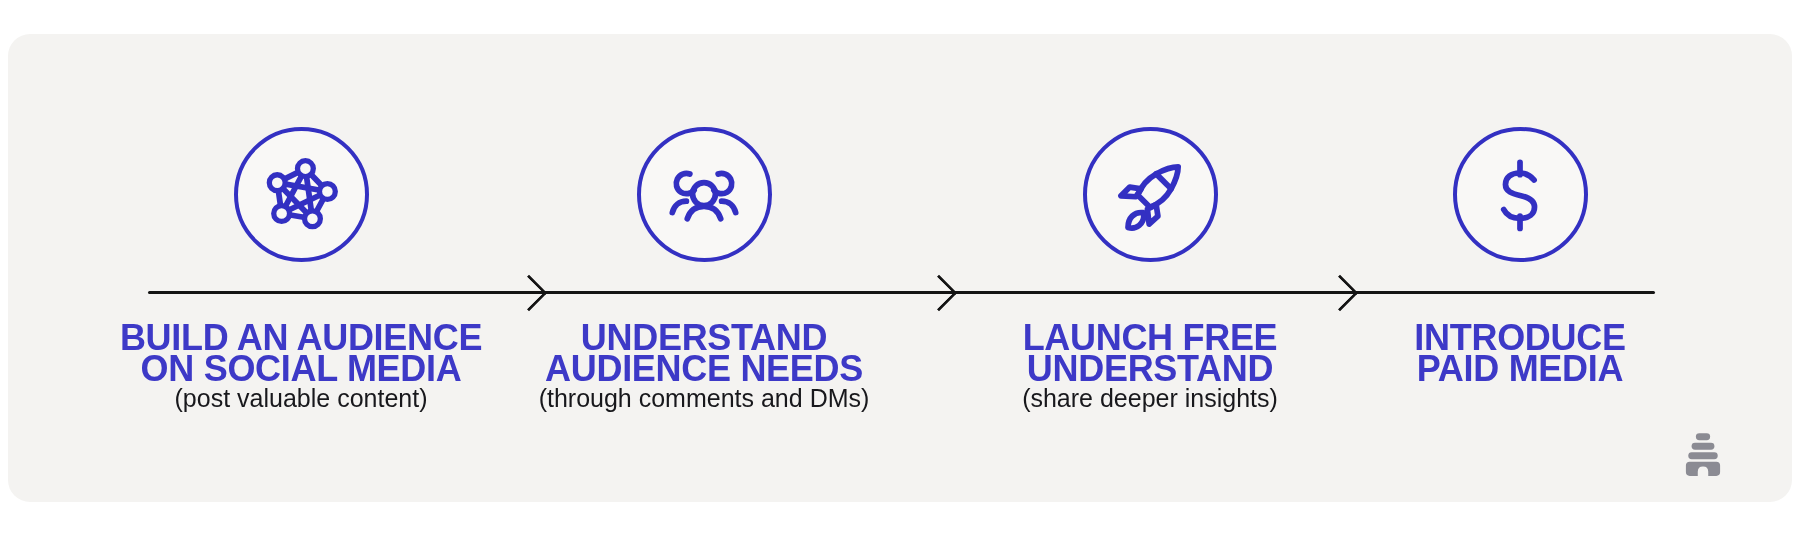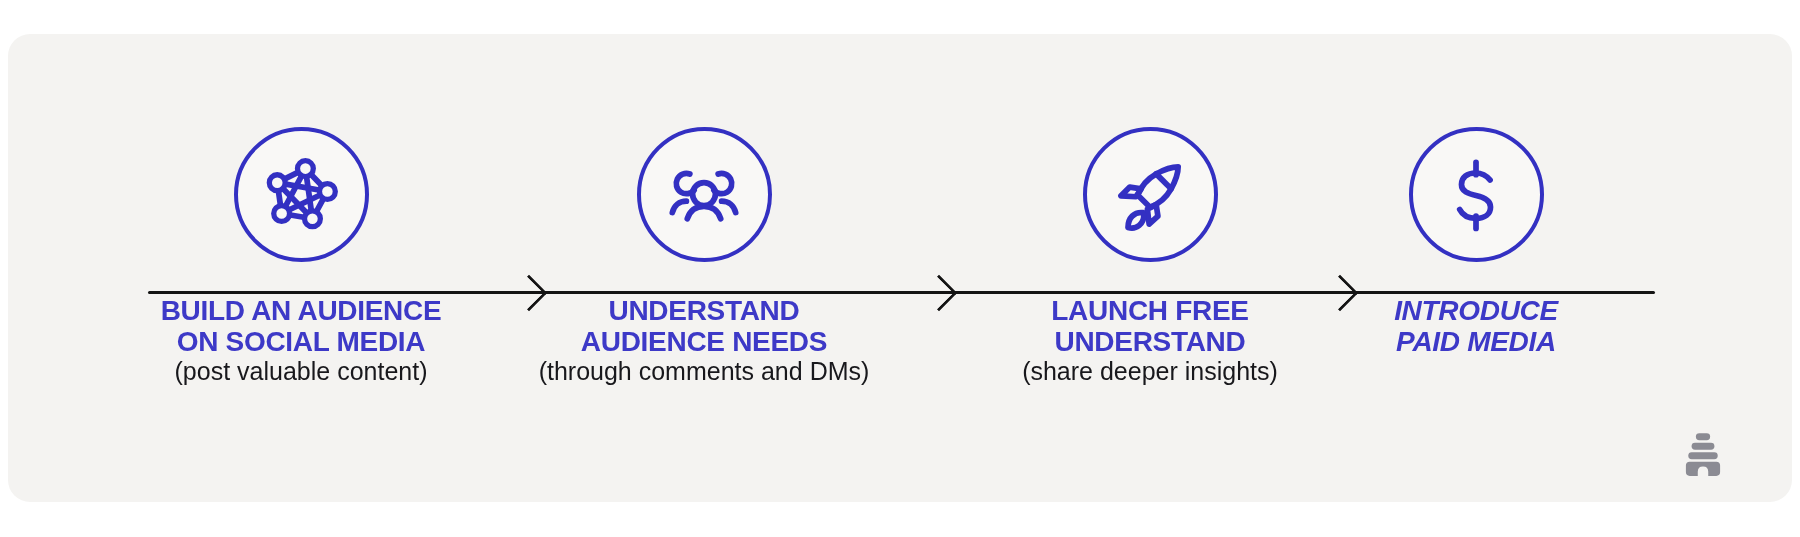--- a/index.html
+++ b/index.html
@@ -43,21 +43,21 @@
   
   .step {
     position: absolute;
     top: 127px;
     width: 440px;
     text-align: center;
   }
   .step.s1 { left: 81px; }
   .step.s2 { left: 484px; }
   .step.s3 { left: 930px; }
-  .step.s4 { left: 1256px; font-style: italic; }
+  .step.s4 { left: 1300px; }
 
   .icon-badge {
     width: 135px; height: 135px;
     margin: 0 auto;
     border: 4px solid var(--icon-color, #3330c2);
     border-radius: 50%;
     background: #f9f8f6;
     display: flex;
     align-items: center;
     justify-content: center;
@@ -70,22 +70,22 @@
     stroke-linecap: round;
     stroke-linejoin: round;
   }
   .icon-node {
     fill: #f9f8f6;
     stroke: var(--icon-color, #3330c2);
     stroke-width: 6;
   }
 
   .step-title {
-    margin-top: 33px;
-    font-size: 28px;
+    margin-top: 60px;
+    font-size: 36px;
     line-height: 31px;
     font-weight: bold;
     letter-spacing: -0.3px;
     color: var(--accent, #3d39c7);
   }
   .step-subtitle {
     font-size: 25px;
     line-height: 28px;
     color: var(--subtitle-color, #18181c);
   }

